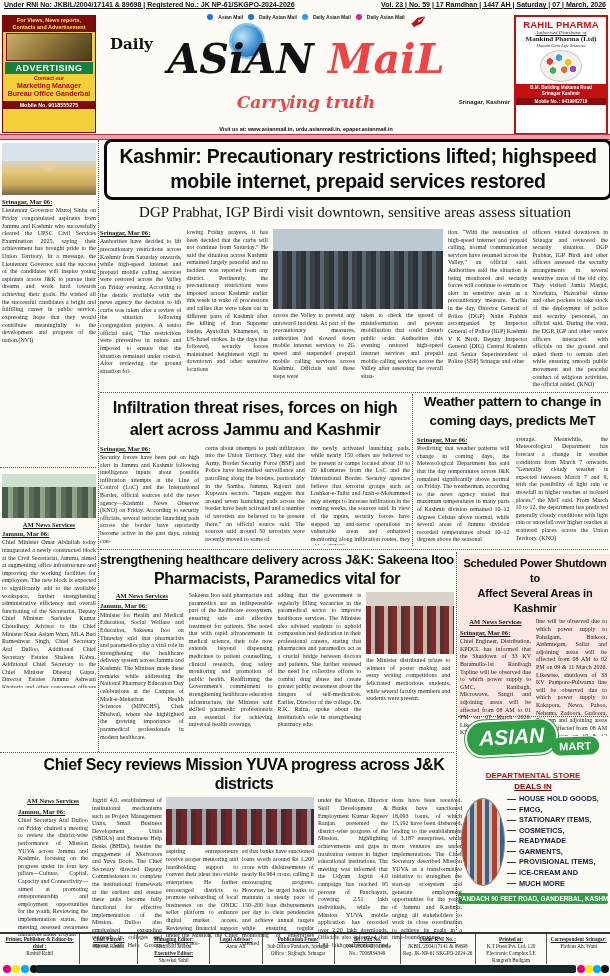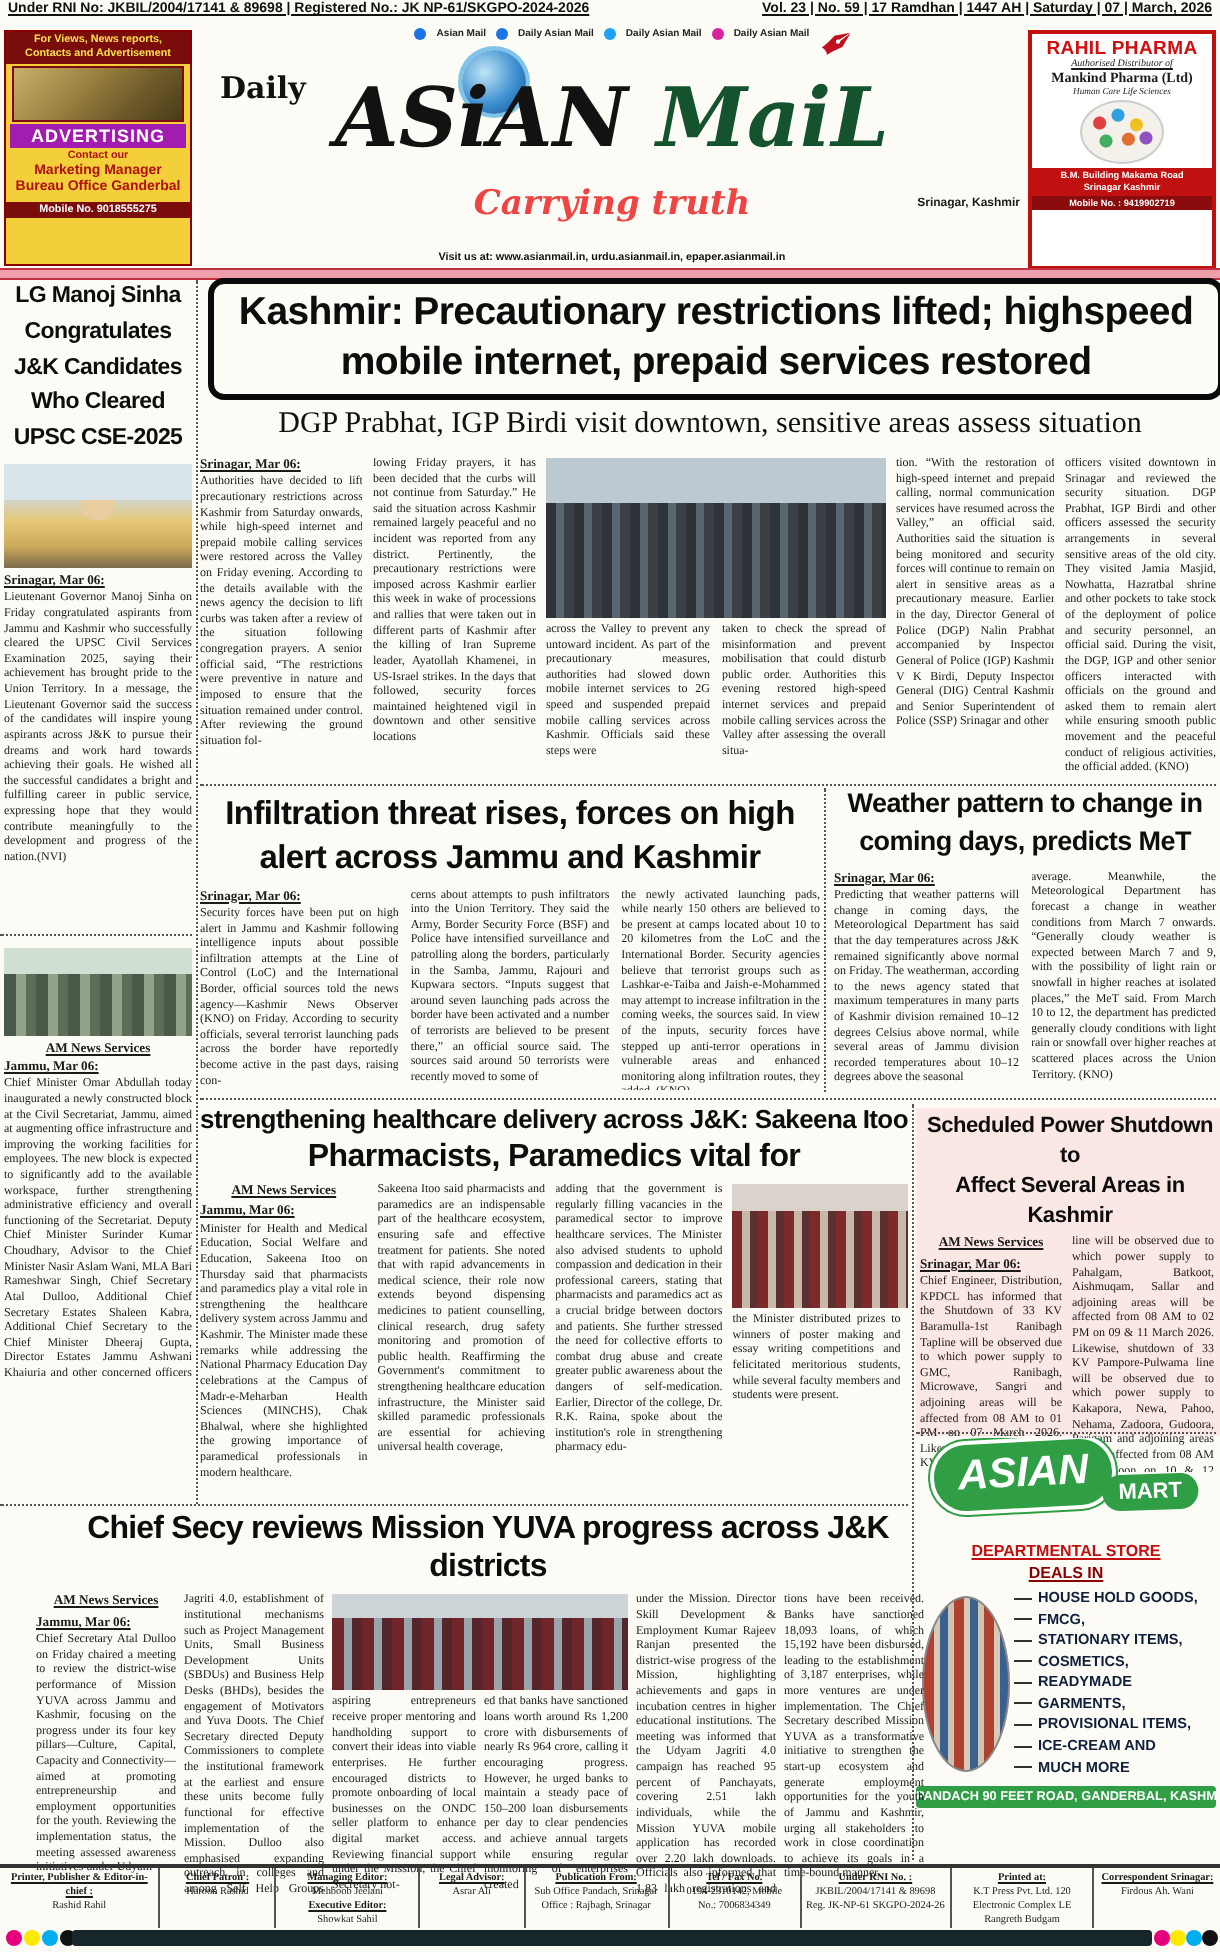--- a/index.html
+++ b/index.html
@@ -7,21 +7,21 @@
         font-family:"Liberation Serif",serif;color:#1a1a1a;margin:0 auto;}
   
   .topline{position:absolute;top:1px;left:4px;right:4px;display:flex;justify-content:space-between;
            font-family:"Liberation Sans",sans-serif;font-weight:bold;font-size:7px;}
   .topline span{text-decoration:underline;color:#111;}
   
   .ad-left{position:absolute;left:2px;top:15px;width:92px;height:116px;background:#f3cf3a;
            border:1px solid #8a0000;text-align:center;font-family:"Liberation Sans",sans-serif;overflow:hidden;}
   .al-band{background:#7a0c0c;color:#ffe14d;font-size:5.4px;font-weight:bold;padding:1px 0;line-height:1.25;}
   .al-img{height:26px;margin:1px 3px;background:linear-gradient(135deg,#c8b06a,#9a8040 40%,#6e5a2a 70%,#4a3c18);border:1px solid #7a0c0c;}
-  .al-advert{background:#a21caf;color:#fff;font-size:9px;font-weight:bold;letter-spacing:.5px;padding:1px 0;margin:1px 2px;}
+  .al-advert{background:#15803d;color:#fff;font-size:9px;font-weight:bold;letter-spacing:.5px;padding:1px 0;margin:1px 2px;}
   .al-contact{color:#b01010;font-size:5.4px;font-weight:bold;line-height:1.3;}
   .al-mgr{color:#b01010;font-size:7px;font-weight:bold;line-height:1.25;}
   .al-mob{background:#7a0c0c;color:#fff;font-size:5.4px;font-weight:bold;padding:1px 0;margin-top:2px;}
   .ad-right{position:absolute;right:2px;top:15px;width:90px;height:116px;background:#fff;
             border:2px solid #c01010;text-align:center;font-family:"Liberation Sans",sans-serif;overflow:hidden;}
   .ar-title{color:#d01010;font-size:9.5px;font-weight:bold;margin-top:2px;letter-spacing:.2px;text-align:center;}
   .ar-sub1{font-size:5px;font-style:italic;text-decoration:underline;font-family:"Liberation Serif",serif;}
   .ar-sub2{font-size:7px;font-weight:bold;font-family:"Liberation Serif",serif;}
   .ar-sub3{font-size:4.6px;font-style:italic;font-family:"Liberation Serif",serif;}
   .ar-pills{width:40px;height:30px;margin:2px auto;border-radius:50%;background:
@@ -41,21 +41,21 @@
   .sic{display:inline-block;width:6px;height:6px;border-radius:50%;vertical-align:middle;}
   .sic.fb{background:#1b74e4;} .sic.tw{background:#1da1f2;} .sic.ig{background:#d6249f;}
   .mh-daily{position:absolute;left:14px;top:22px;font-family:"DejaVu Serif",serif;font-weight:bold;
             font-size:15px;color:#111;}
   .mh-globe{position:absolute;left:50%;margin-left:-75px;top:12px;width:32px;height:32px;border-radius:50%;
             background:radial-gradient(circle at 35% 35%,#bfe4f5,#3d8fd0 55%,#0d4f92);
             box-shadow:0 0 0 2px #7fc4e8;}
   .mh-pen{position:absolute;right:88px;top:-4px;color:#c01020;font-size:22px;transform:rotate(-35deg);}
   .mh-title{position:absolute;left:0;right:0;top:26px;font-family:"DejaVu Serif",serif;
             font-style:italic;font-weight:bold;font-size:41px;line-height:1;letter-spacing:0;}
-  .mh-title .blk{color:#121212;} .mh-title .red{color:#14532d;}
+  .mh-title .blk{color:#121212;} .mh-title .red{color:#ef4444;}
   .mh-tag{position:absolute;left:0;right:0;top:79px;font-family:"DejaVu Serif",serif;font-style:italic;
           font-weight:bold;font-size:17px;color:#ef4444;}
   .mh-loc{position:absolute;right:6px;top:86px;font-family:"Liberation Sans",sans-serif;font-size:6px;font-weight:bold;}
   .mh-web{position:absolute;left:0;right:0;bottom:1px;font-family:"Liberation Sans",sans-serif;
           font-size:5.4px;font-weight:bold;color:#111;}
   .red-rule{position:absolute;left:0;right:0;top:134px;height:4px;background:#eda0ac;
             border-top:1px solid #c03040;border-bottom:1px solid #c03040;}
   
   .headline{font-family:"Liberation Sans",sans-serif;font-weight:bold;color:#0d0d0d;text-align:center;letter-spacing:-0.3px;}
   .dateline{display:block;font-weight:bold;text-decoration:underline;font-size:6.6px;margin-bottom:1px;}
@@ -220,21 +220,20 @@
     <div class="ar-band">
       <span>B.M. Building Makama Road</span><br>
       <span>Srinagar Kashmir</span>
     </div>
     <div class="ar-mob">Mobile No. : 9419902719</div>
   </div>
 
   <div class="red-rule"></div>
 
   <div class="lg">
-    <div class="headline lg-head">LG Manoj Sinha Congratulates J&amp;K Candidates Who Cleared UPSC CSE-2025</div>
     <div class="lg-photo photo"></div>
     <div class="body-txt col" style="height:170px;">
       <span class="dateline">Srinagar, Mar 06:</span>
       <span>Lieutenant Governor Manoj Sinha on Friday congratulated aspirants from Jammu and Kashmir who successfully cleared the UPSC Civil Services Examination 2025, saying their achievement has brought pride to the Union Territory. In a message, the Lieutenant Governor said the success of the candidates will inspire young aspirants across J&amp;K to pursue their dreams and work hard towards achieving their goals. He wished all the successful candidates a bright and fulfilling career in public service, expressing hope that they would contribute meaningfully to the development and progress of the nation.(NVI)</span>
     </div>
   </div>
 
   <div class="main-box headline">
     <div>Kashmir: Precautionary restrictions lifted; highspeed</div>
     <div>mobile internet, prepaid services restored</div>

